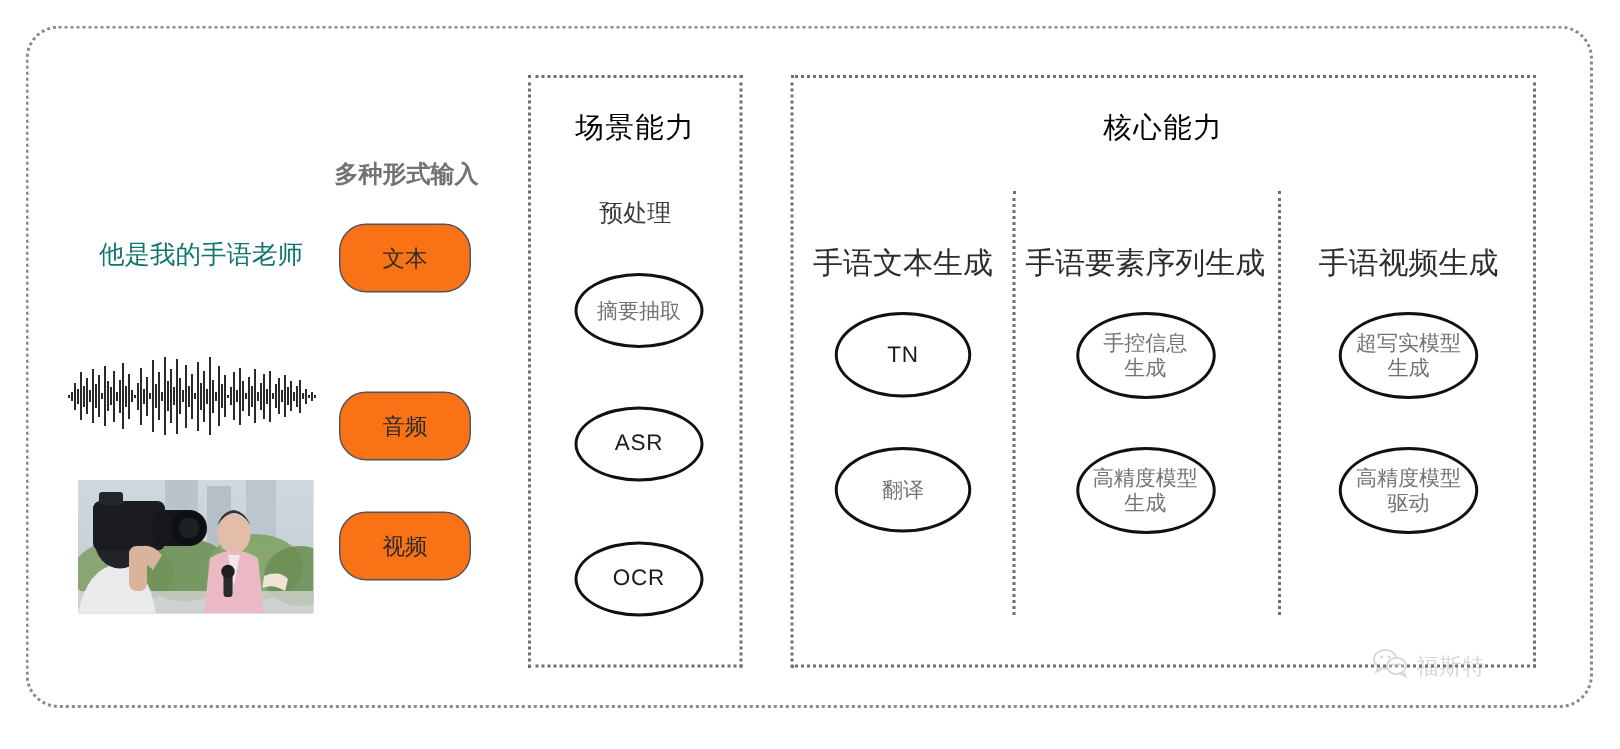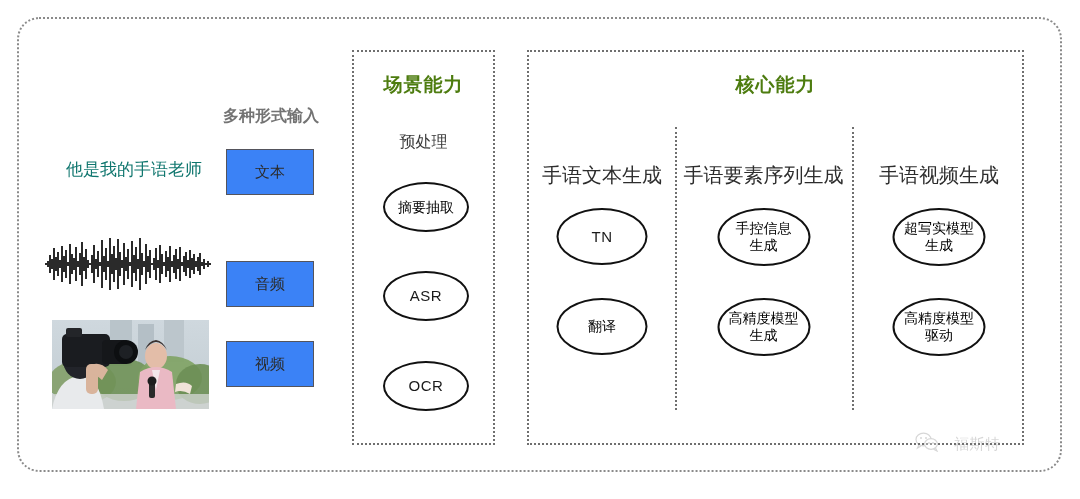--- a/index.html
+++ b/index.html
@@ -49,22 +49,22 @@
     top: 50px;
     width: 497px;
     height: 395px;
   }
 
   .panel-title {
     position: absolute;
     left: 0;
     right: 0;
     text-align: center;
-    font-weight: bold;
-    color: #4d7c0f;
+    font-weight: normal;
+    color: #000000;
     letter-spacing: 1px;
   }
   .panel-scene .panel-title { top: 20px; font-size: 19px; }
   .panel-core  .panel-title { top: 20px; font-size: 19px; }
 
   .panel-subtitle {
     position: absolute;
     left: 0;
     right: 0;
     text-align: center;
@@ -81,21 +81,21 @@
     background: #ffffff;
     display: flex;
     align-items: center;
     justify-content: center;
     text-align: center;
     line-height: 1.18;
     box-sizing: border-box;
   }
   .node span { display: block; padding: 0 4px; }
 
-  .node-cn { font-size: 14px; color: #000000; }
+  .node-cn { font-size: 14px; color: #737373; }
   .node-en { font-size: 15px; color: #1a1a1a; letter-spacing: .5px; }
 
   
   .scene-node { left: 29px; width: 86px; height: 50px; }
   .scene-n1 { top: 130px; }
   .scene-n2 { top: 219px; justify-content: center; }
   .scene-n3 { top: 309px; }
 
   
   .core-col {
@@ -149,22 +149,22 @@
     font-size: 17px;
     color: #0f766e;
     white-space: nowrap;
   }
   .pill {
     position: absolute;
     left: 226px;
     width: 88px;
     height: 46px;
     border: 1.6px solid #54545c;
-    border-radius: 0;
-    background: #3b82f6;
+    border-radius: 18px;
+    background: #f97316;
     display: flex;
     align-items: center;
     justify-content: center;
     font-size: 15px;
     color: #2b2b2b;
     box-sizing: border-box;
   }
   .pill-1 { top: 149px; }
   .pill-2 { top: 261px; }
   .pill-3 { top: 341px; }
@@ -190,21 +190,21 @@
   }
   .thumb svg { display: block; }
 
   
   .watermark {
     position: absolute;
     left: 915px;
     top: 432px;
     display: flex;
     align-items: center;
-    gap: 15px;
+    gap: 5px;
     opacity: .30;
   }
   .watermark-text {
     font-size: 15px;
     color: #7b7b7b;
     letter-spacing: .5px;
   }
 </style>
 </head>
 <body>

